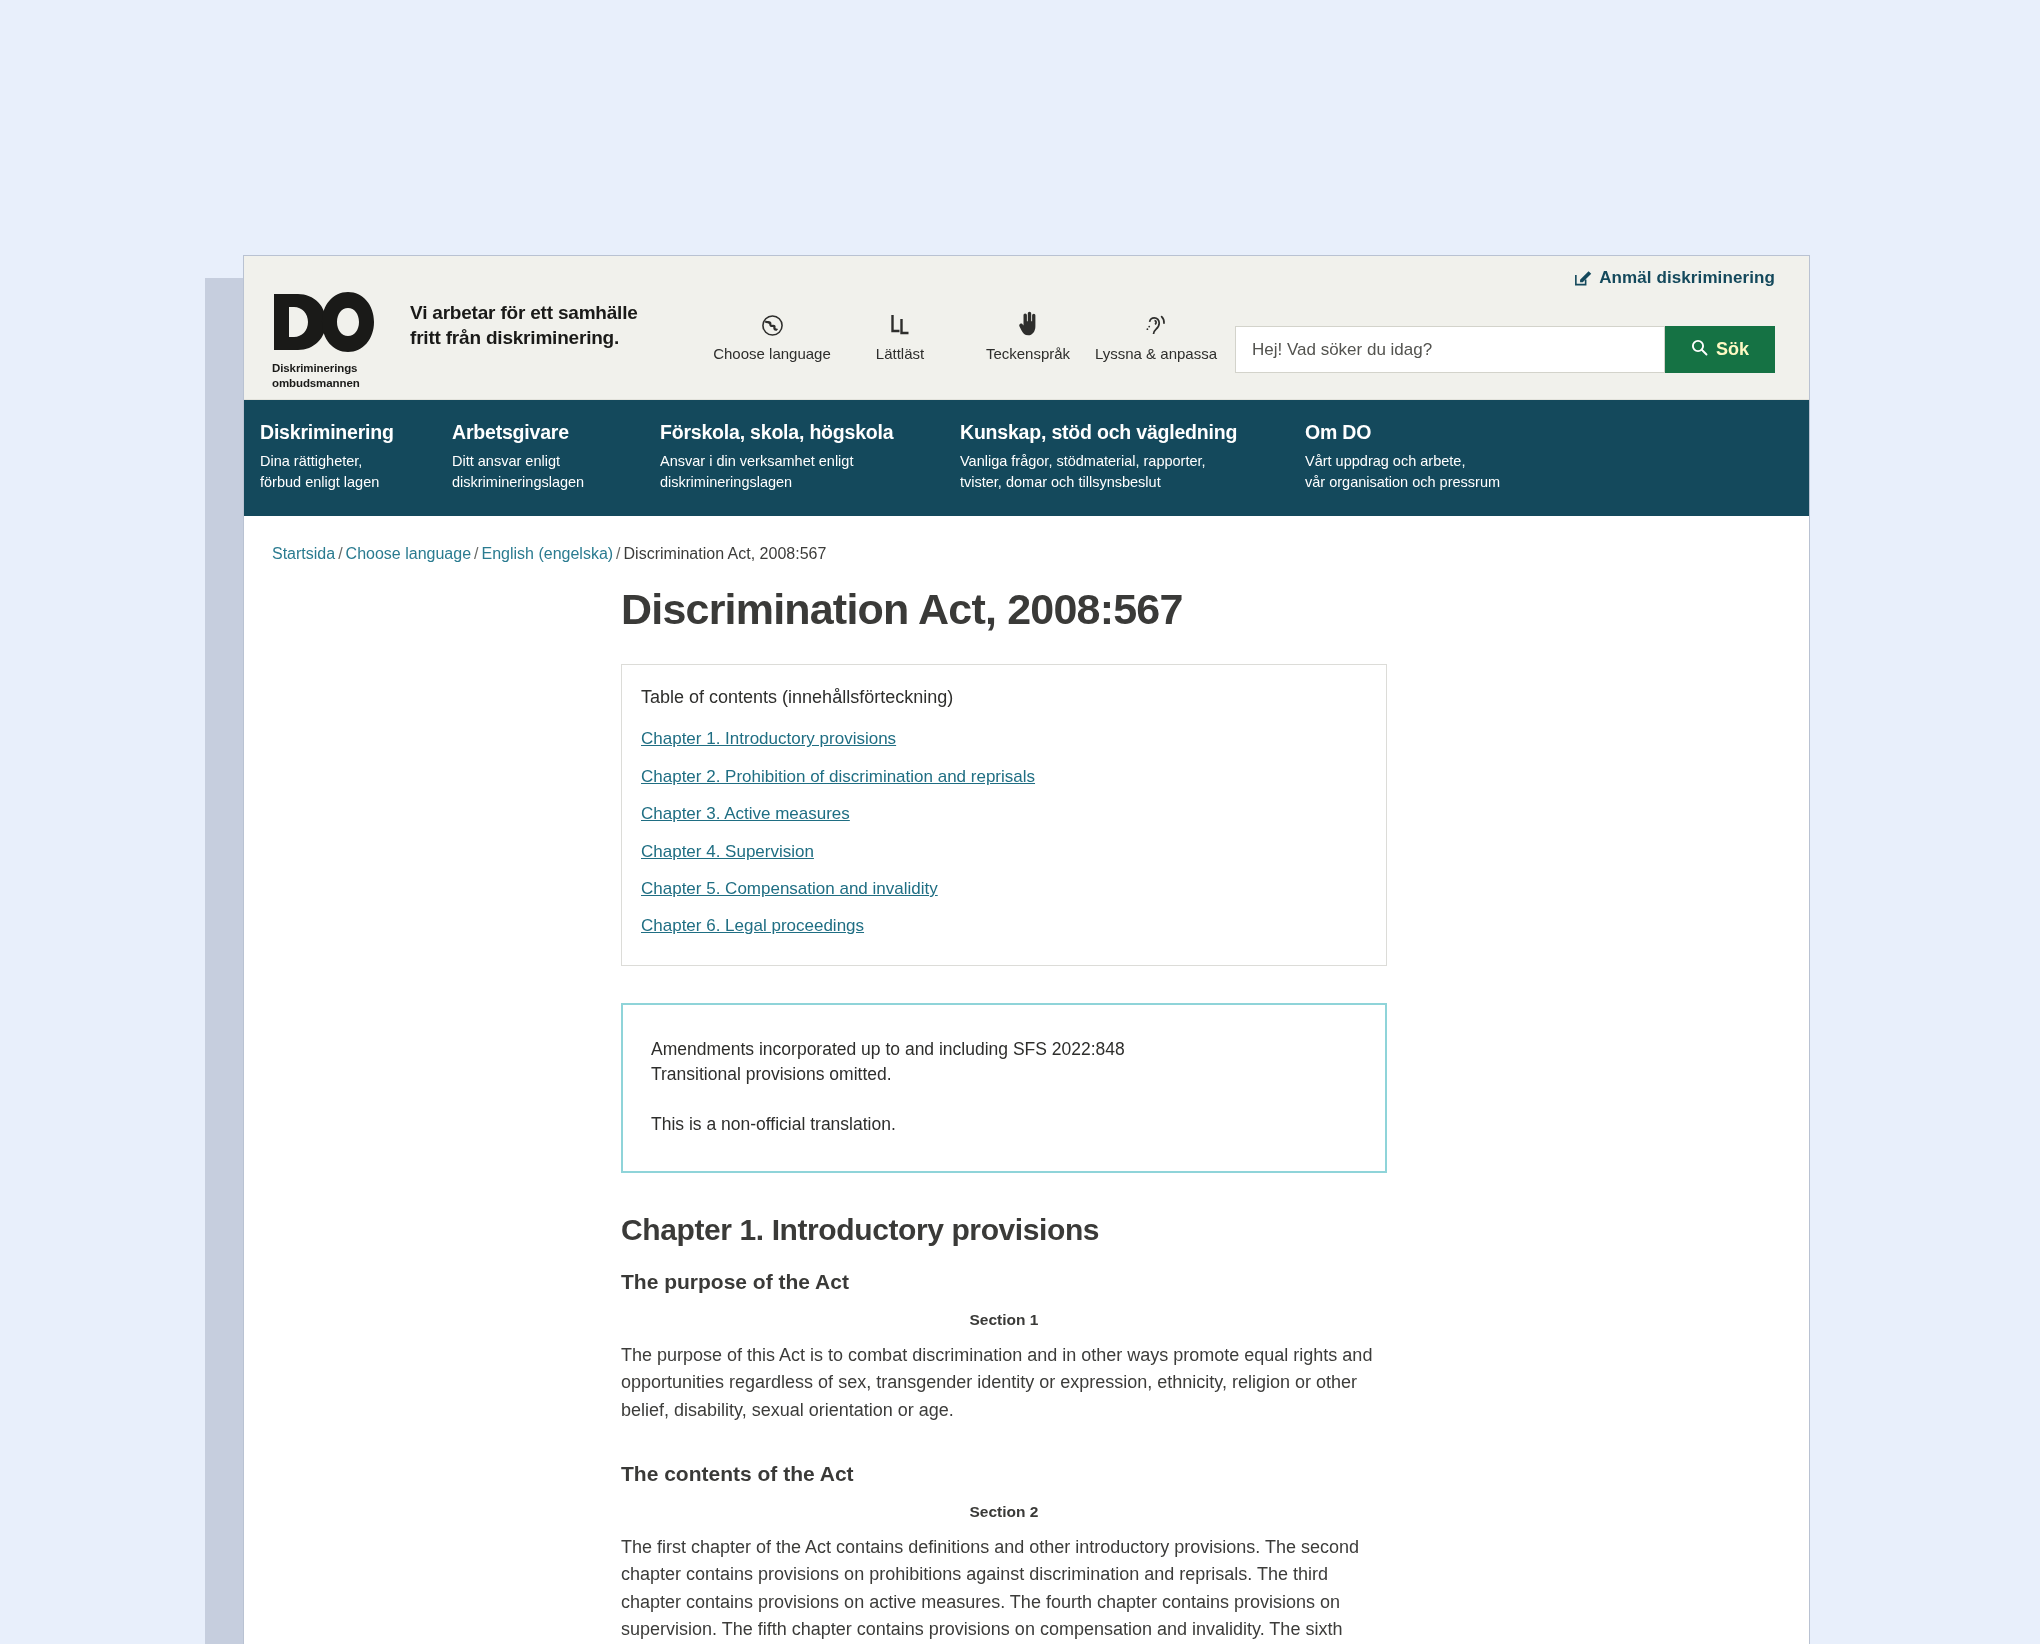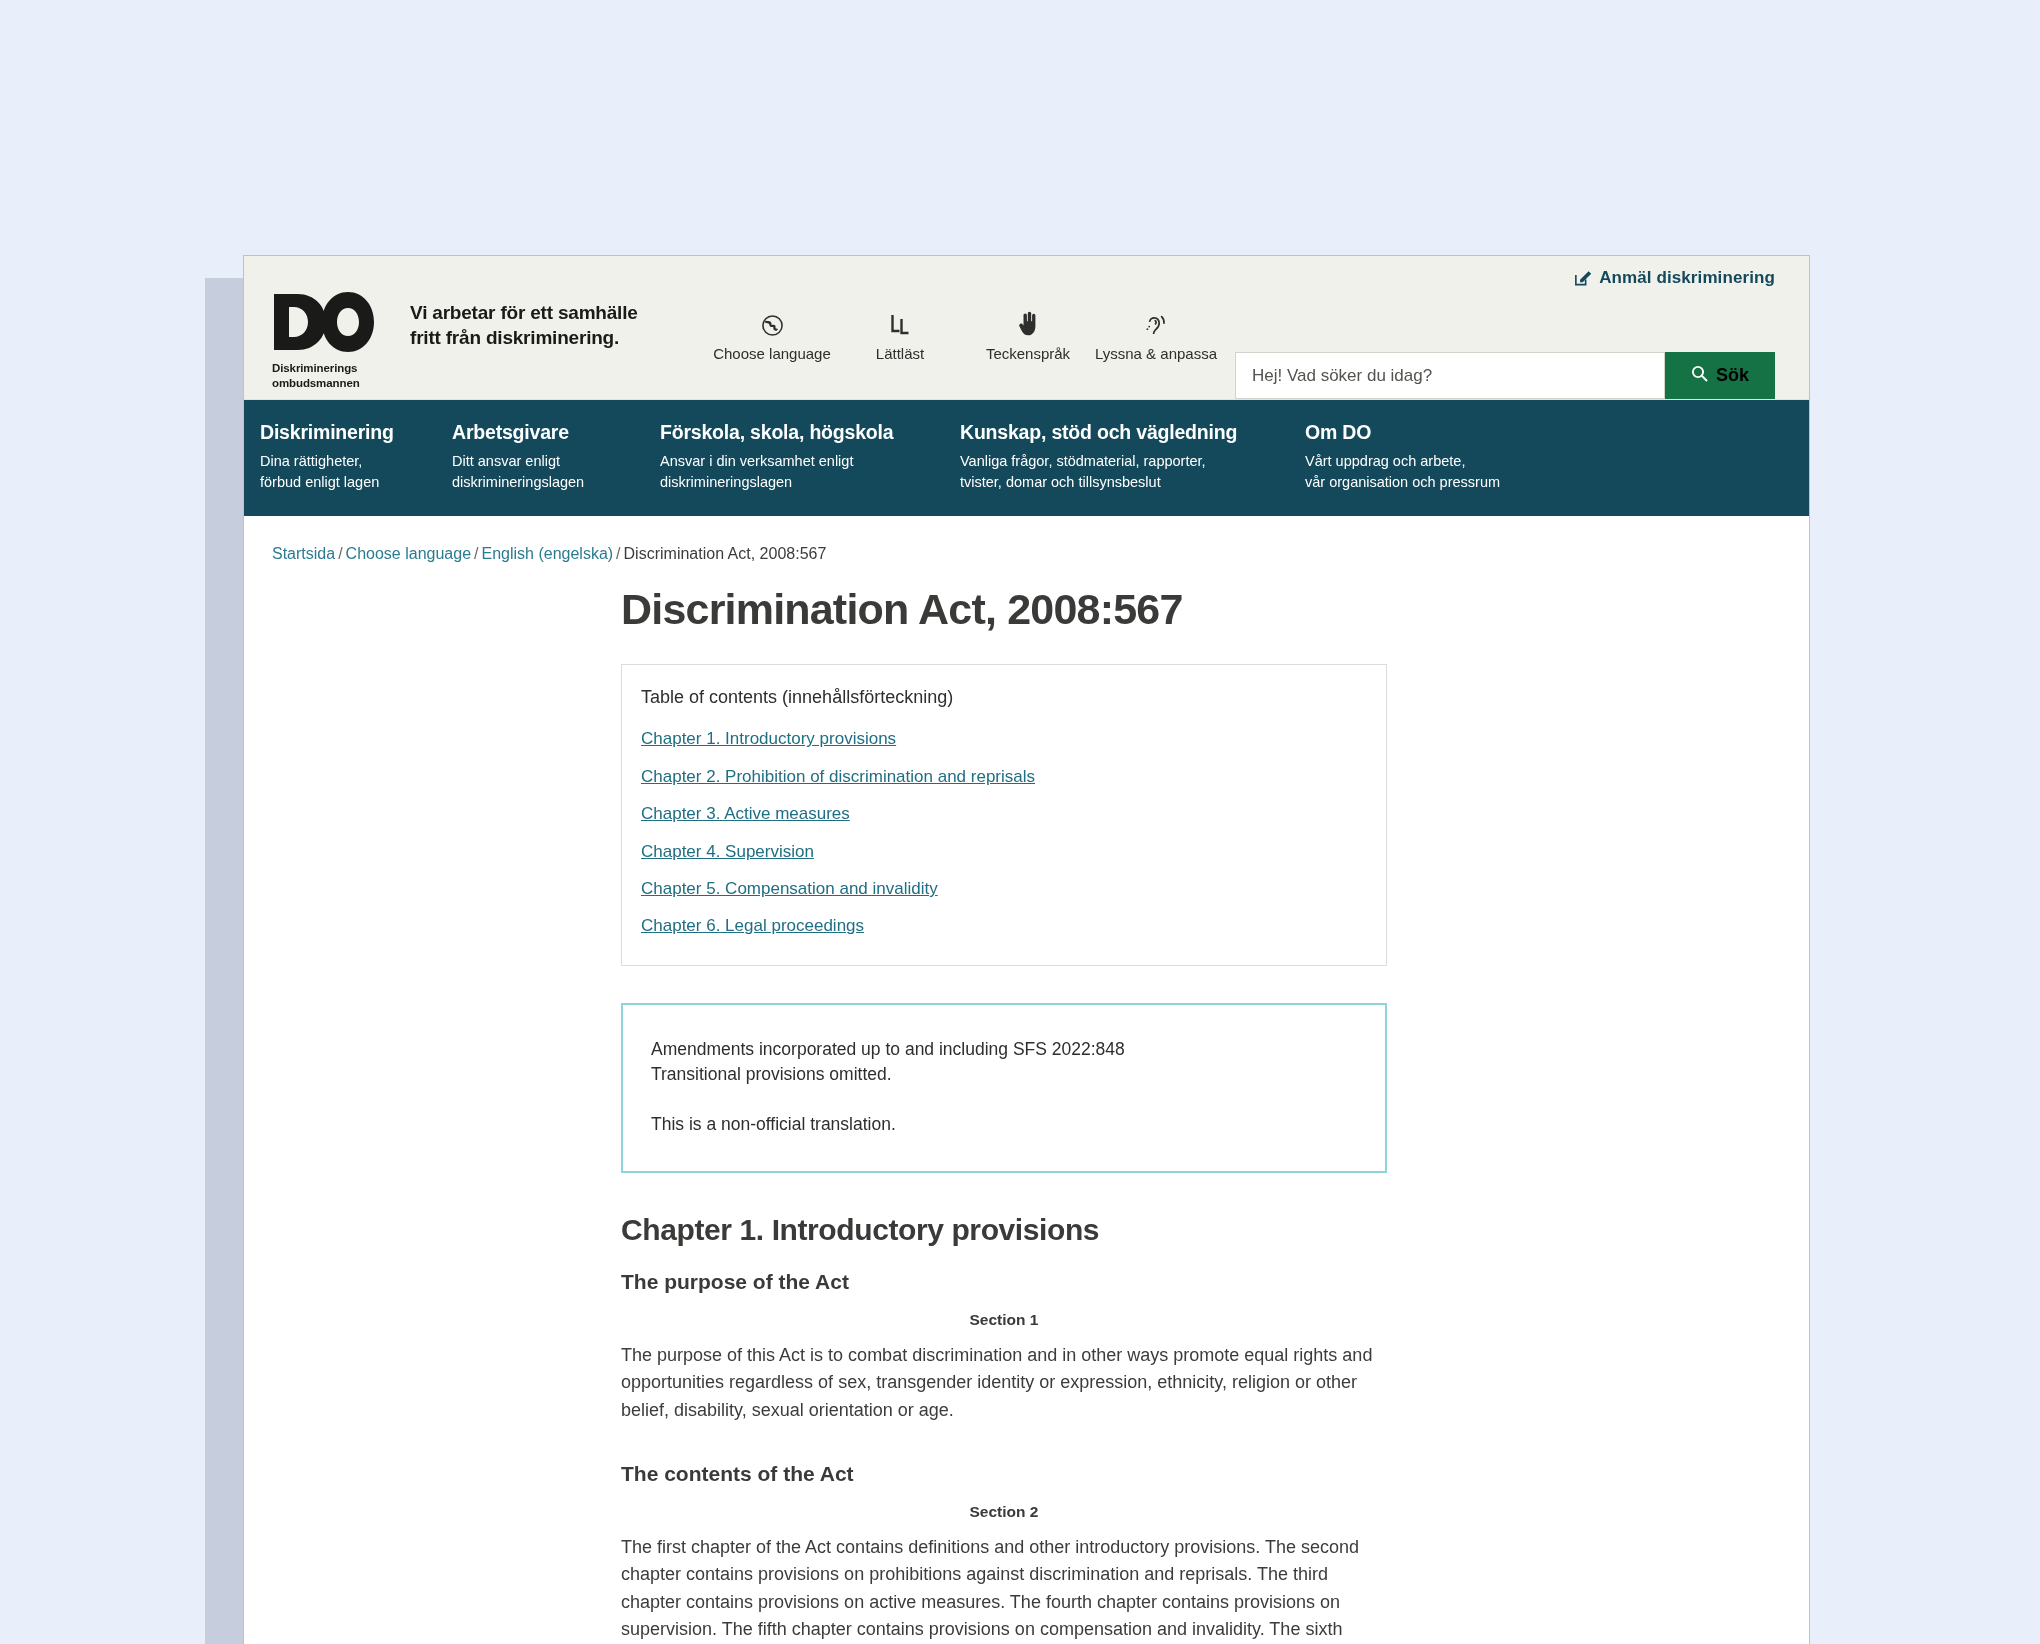--- a/index.html
+++ b/index.html
@@ -61,31 +61,31 @@
 
   .util-row { display: flex; align-items: flex-start; gap: 0; margin-left: 48px; padding-top: 20px; }
   .util {
     width: 128px; display: flex; flex-direction: column; align-items: center;
     gap: 7px; text-decoration: none; color: #2e2e2c;
   }
   .util .glyph { height: 28px; display: flex; align-items: flex-end; justify-content: center; }
   .util .lbl { font-size: 15px; color: #2e2e2c; white-space: nowrap; }
 
   .searchbox {
-    position: absolute; right: 34px; top: 62px;
+    position: absolute; right: 34px; top: 36px;
     display: flex; height: 47px; width: 540px;
   }
   .searchbox input {
     flex: 1; border: 1px solid #d3d3cb; background: #fff;
     font-family: "Liberation Sans", sans-serif; font-size: 17px;
     color: #2e2e2c; padding: 0 16px; outline: none;
   }
   .searchbox input::placeholder { color: #53534f; }
   .search-btn {
-    width: 110px; background: #157244; color: #000000; border: none;
+    width: 110px; background: #157244; color: #fef9c3; border: none;
     display: flex; align-items: center; justify-content: center; gap: 8px;
     font-family: "Liberation Sans", sans-serif; font-size: 18px; font-weight: bold;
     cursor: pointer;
   }
 
   
   .nav {
     background: #14495c; color: #fff;
     display: flex; padding: 21px 0 23px 0;
   }

